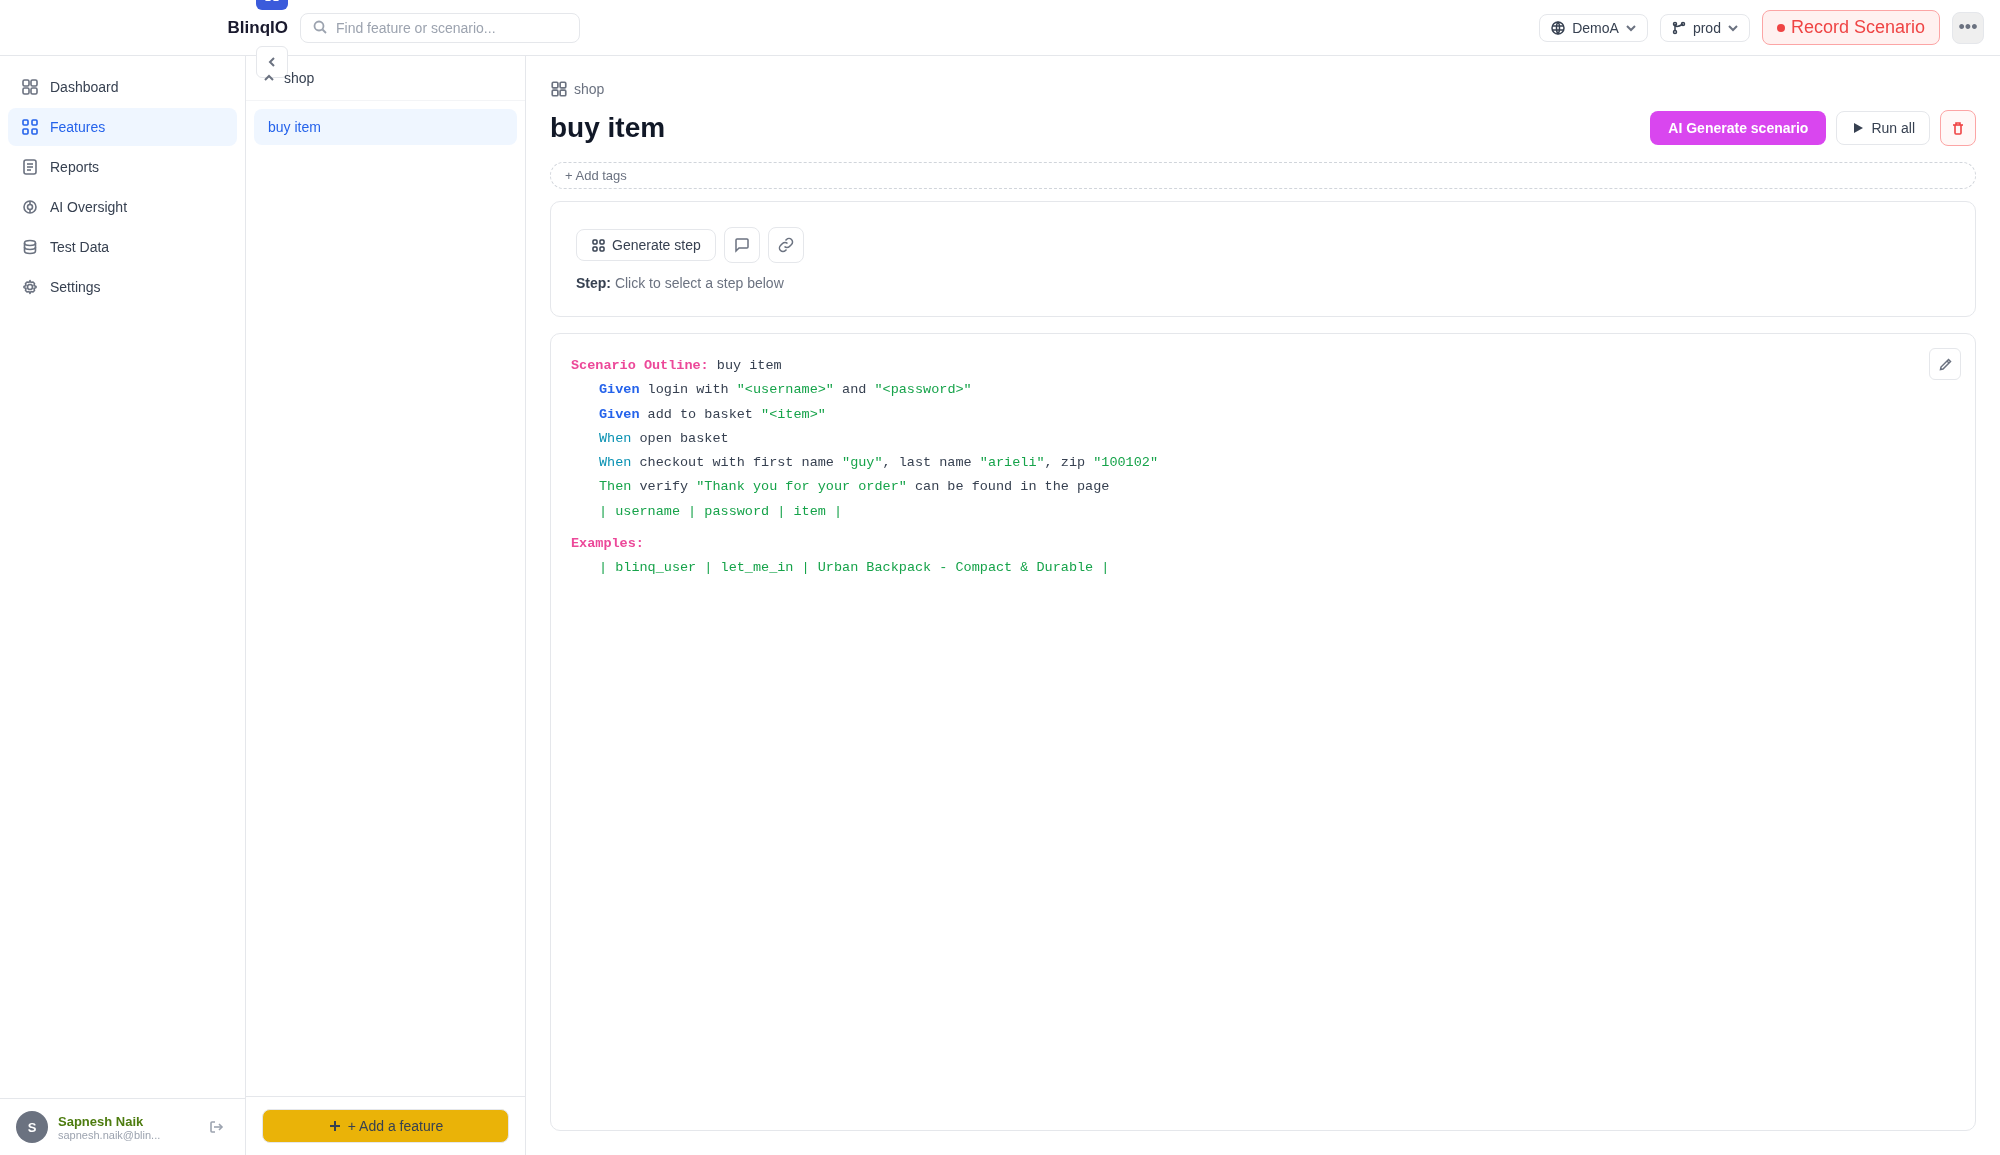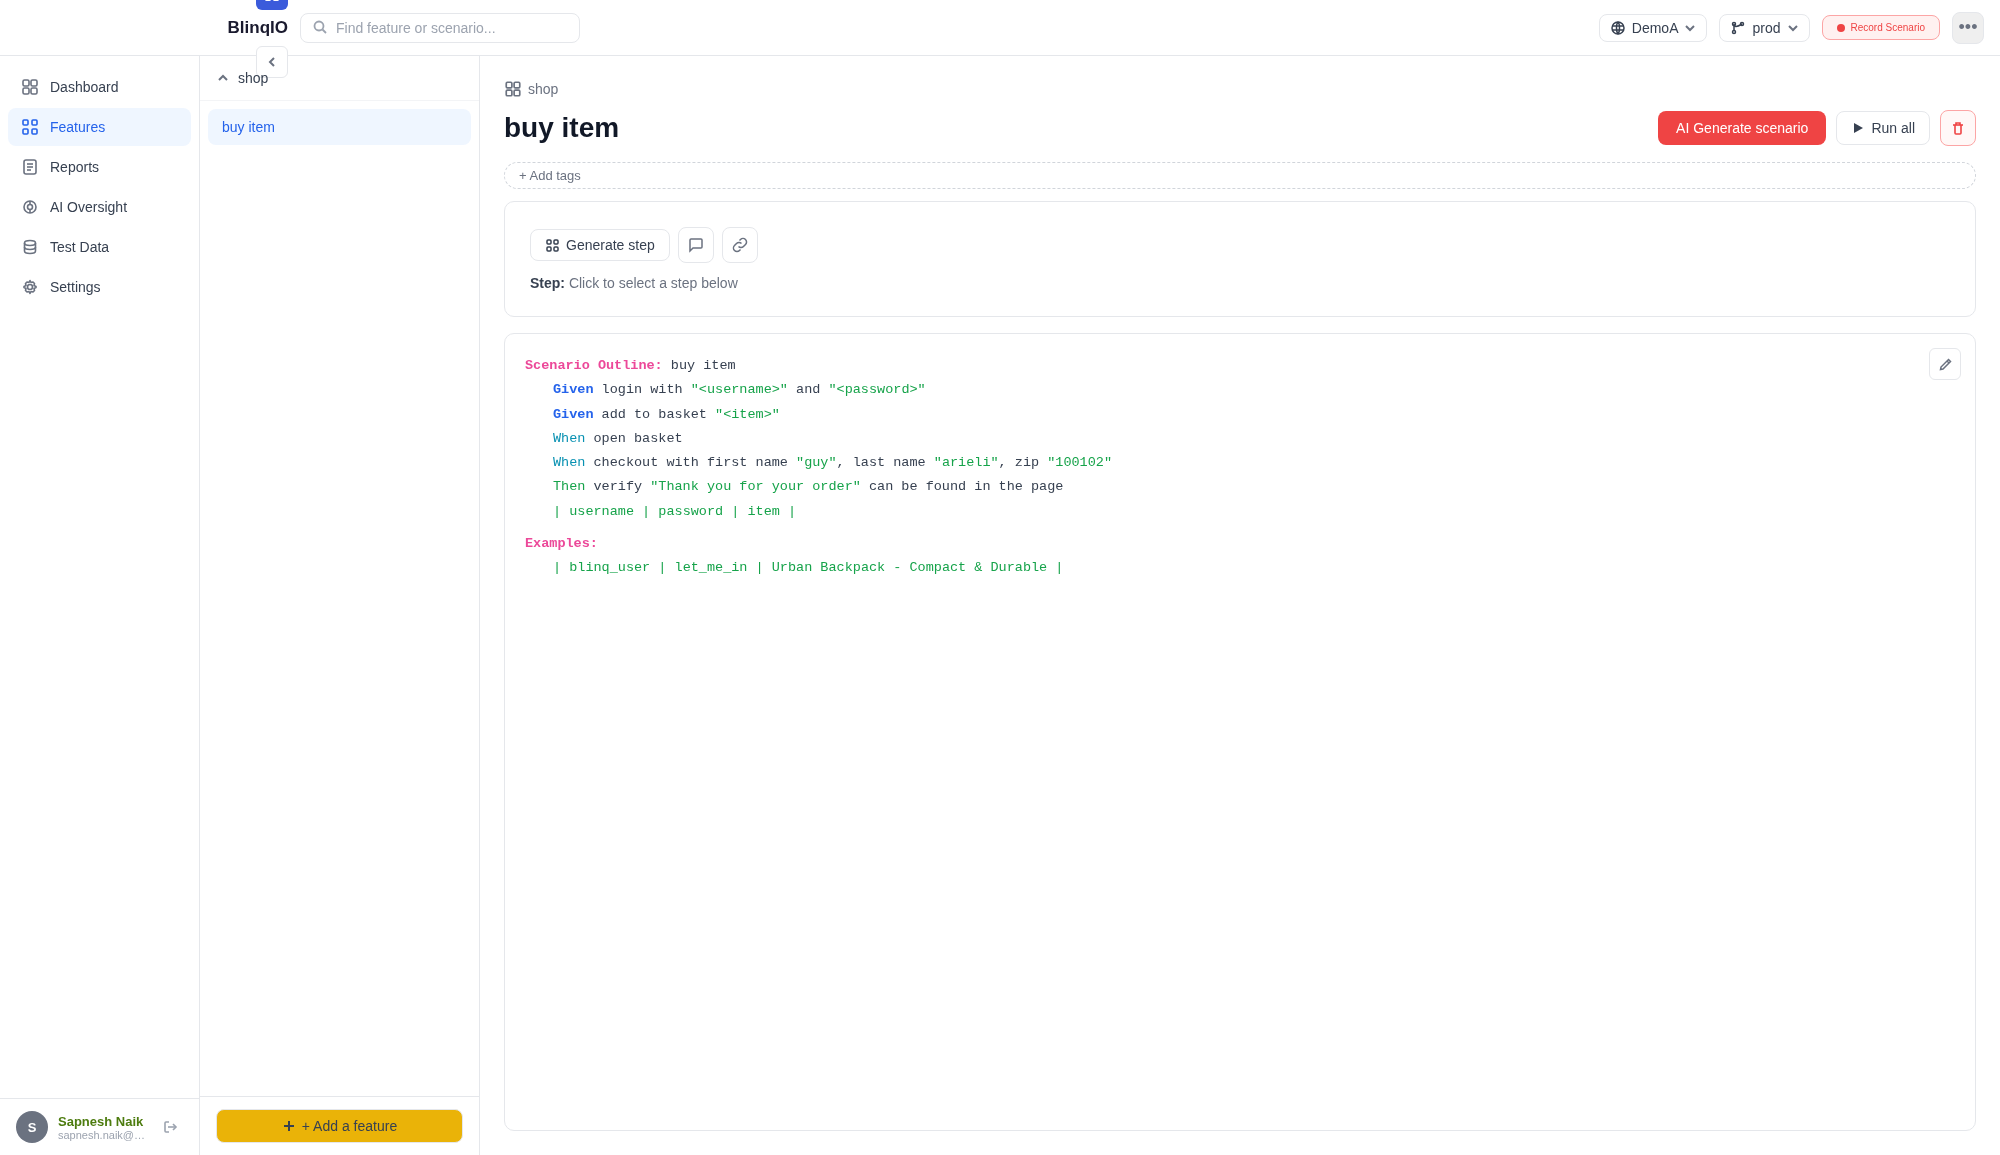--- a/index.html
+++ b/index.html
@@ -12,29 +12,29 @@
     }
     .logo-area { display: flex; align-items: flex-end; gap: 8px; width: 272px; flex-shrink: 0; flex-direction: column; }
     .logo-icon { width: 32px; height: 32px; background: #3b5bdb; border-radius: 6px; display: flex; align-items: center; justify-content: center; }
     .logo-icon svg { fill: white; }
     .logo-text { font-weight: 700; font-size: 17px; color: #1a1a2e; }
     .collapse-btn { margin-left: auto; width: 32px; height: 32px; border: 1px solid #e5e7eb; border-radius: 6px; display: flex; align-items: center; justify-content: center; cursor: pointer; background: #fff; }
     .search-area { flex: 1; max-width: 280px; display: flex; align-items: center; gap: 8px; border: 1px solid #e5e7eb; border-radius: 8px; padding: 6px 12px; color: #9ca3af; font-size: 14px; }
     .header-right { margin-left: auto; display: flex; align-items: center; gap: 12px; }
     .env-selector { display: flex; align-items: center; gap: 6px; border: 1px solid #e5e7eb; border-radius: 8px; padding: 5px 10px; cursor: pointer; font-size: 14px; color: #374151; }
     .prod-selector { display: flex; align-items: center; gap: 6px; border: 1px solid #e5e7eb; border-radius: 8px; padding: 5px 10px; cursor: pointer; font-size: 14px; color: #374151; }
-    .record-btn { display: flex; align-items: center; gap: 6px; background: #fff1f0; border: 1px solid #fca5a5; border-radius: 8px; padding: 6px 14px; cursor: pointer; font-size: 10px; color: #ef4444; font-weight: 500; }
+    .record-btn { display: flex; align-items: center; gap: 6px; background: #fff1f0; border: 1px solid #fca5a5; border-radius: 8px; padding: 6px 14px; cursor: pointer; font-size: 18px; color: #ef4444; font-weight: 500; }
     .record-dot { width: 8px; height: 8px; border-radius: 50%; background: #ef4444; }
     .more-btn { width: 32px; height: 32px; border: 1px solid #e5e7eb; border-radius: 8px; display: flex; align-items: center; justify-content: center; cursor: pointer; font-size: 18px; color: #6b7280; }
 
     
     .main-layout { display: flex; flex: 1; overflow: hidden; }
 
     
-    .left-sidebar { width: 200px; border-right: 1px solid #e5e7eb; display: flex; flex-direction: column; flex-shrink: 0; }
+    .left-sidebar { width: 246px; border-right: 1px solid #e5e7eb; display: flex; flex-direction: column; flex-shrink: 0; }
     .nav-items { padding: 12px 8px; flex: 1; }
     .nav-item { display: flex; align-items: center; gap: 10px; padding: 9px 12px; border-radius: 8px; cursor: pointer; font-size: 14px; color: #374151; margin-bottom: 2px; }
     .nav-item.active { background: #eff6ff; color: #2563eb; font-weight: 500; }
     .nav-item-icon { width: 20px; height: 20px; display: flex; align-items: center; justify-content: center; flex-shrink: 0; }
     .sidebar-bottom { border-top: 1px solid #e5e7eb; padding: 12px 16px; display: flex; align-items: center; gap: 10px; }
     .user-avatar { width: 32px; height: 32px; border-radius: 50%; background: #6b7280; display: flex; align-items: center; justify-content: center; color: white; font-size: 13px; font-weight: 600; flex-shrink: 0; }
     .user-info { flex: 1; overflow: hidden; }
     .user-name { font-size: 13px; font-weight: 600; color: #4d7c0f; }
     .user-email { font-size: 11px; color: #9ca3af; white-space: nowrap; overflow: hidden; text-overflow: ellipsis; }
     .logout-btn { width: 24px; height: 24px; display: flex; align-items: center; justify-content: center; cursor: pointer; color: #9ca3af; }
@@ -47,21 +47,21 @@
     .middle-footer { padding: 12px 16px; border-top: 1px solid #e5e7eb; }
     .add-feature-btn { width: 100%; display: flex; align-items: center; justify-content: center; gap: 6px; padding: 8px; border: 1px solid #e5e7eb; border-radius: 8px; background: #eab308; cursor: pointer; font-size: 14px; color: #374151; }
 
     
     .main-content { flex: 1; display: flex; flex-direction: column; overflow: hidden; padding: 24px; }
     .content-header { display: flex; align-items: center; justify-content: space-between; margin-bottom: 16px; }
     .breadcrumb { display: flex; align-items: center; gap: 6px; color: #6b7280; font-size: 14px; margin-bottom: 12px; }
     .breadcrumb-icon { width: 18px; height: 18px; }
     .feature-title { font-size: 28px; font-weight: 700; color: #111827; }
     .content-actions { display: flex; align-items: center; gap: 10px; }
-    .ai-generate-btn { background: #ef4444; color: white; border: none; border-radius: 8px; padding: 9px 18px; font-size: 14px; font-weight: 400; cursor: pointer; }
+    .ai-generate-btn { background: #d946ef; color: white; border: none; border-radius: 8px; padding: 9px 18px; font-size: 14px; font-weight: 700; cursor: pointer; }
     .run-all-btn { display: flex; align-items: center; gap: 6px; border: 1px solid #e5e7eb; border-radius: 8px; padding: 8px 14px; background: #fff; cursor: pointer; font-size: 14px; font-weight: 500; color: #374151; }
     .delete-btn { width: 36px; height: 36px; border: 1px solid #fca5a5; border-radius: 8px; background: #fff8f7; display: flex; align-items: center; justify-content: center; cursor: pointer; color: #ef4444; }
     .add-tags-btn { display: flex; align-items: center; gap: 5px; border: 1.5px dashed #d1d5db; border-radius: 20px; padding: 5px 14px; background: #fff; cursor: pointer; font-size: 13px; color: #6b7280; margin-bottom: 12px; }
 
     
     .step-area { border: 1px solid #e5e7eb; border-radius: 10px; padding: 25px; margin-bottom: 16px; }
     .step-toolbar { display: flex; align-items: center; gap: 8px; margin-bottom: 12px; }
     .generate-step-btn { display: flex; align-items: center; gap: 6px; border: 1px solid #e5e7eb; border-radius: 8px; padding: 7px 14px; background: #fff; cursor: pointer; font-size: 14px; color: #374151; }
     .icon-btn { width: 36px; height: 36px; border: 1px solid #e5e7eb; border-radius: 8px; display: flex; align-items: center; justify-content: center; cursor: pointer; background: #fff; color: #6b7280; }
     .step-hint { font-size: 14px; color: #6b7280; }

